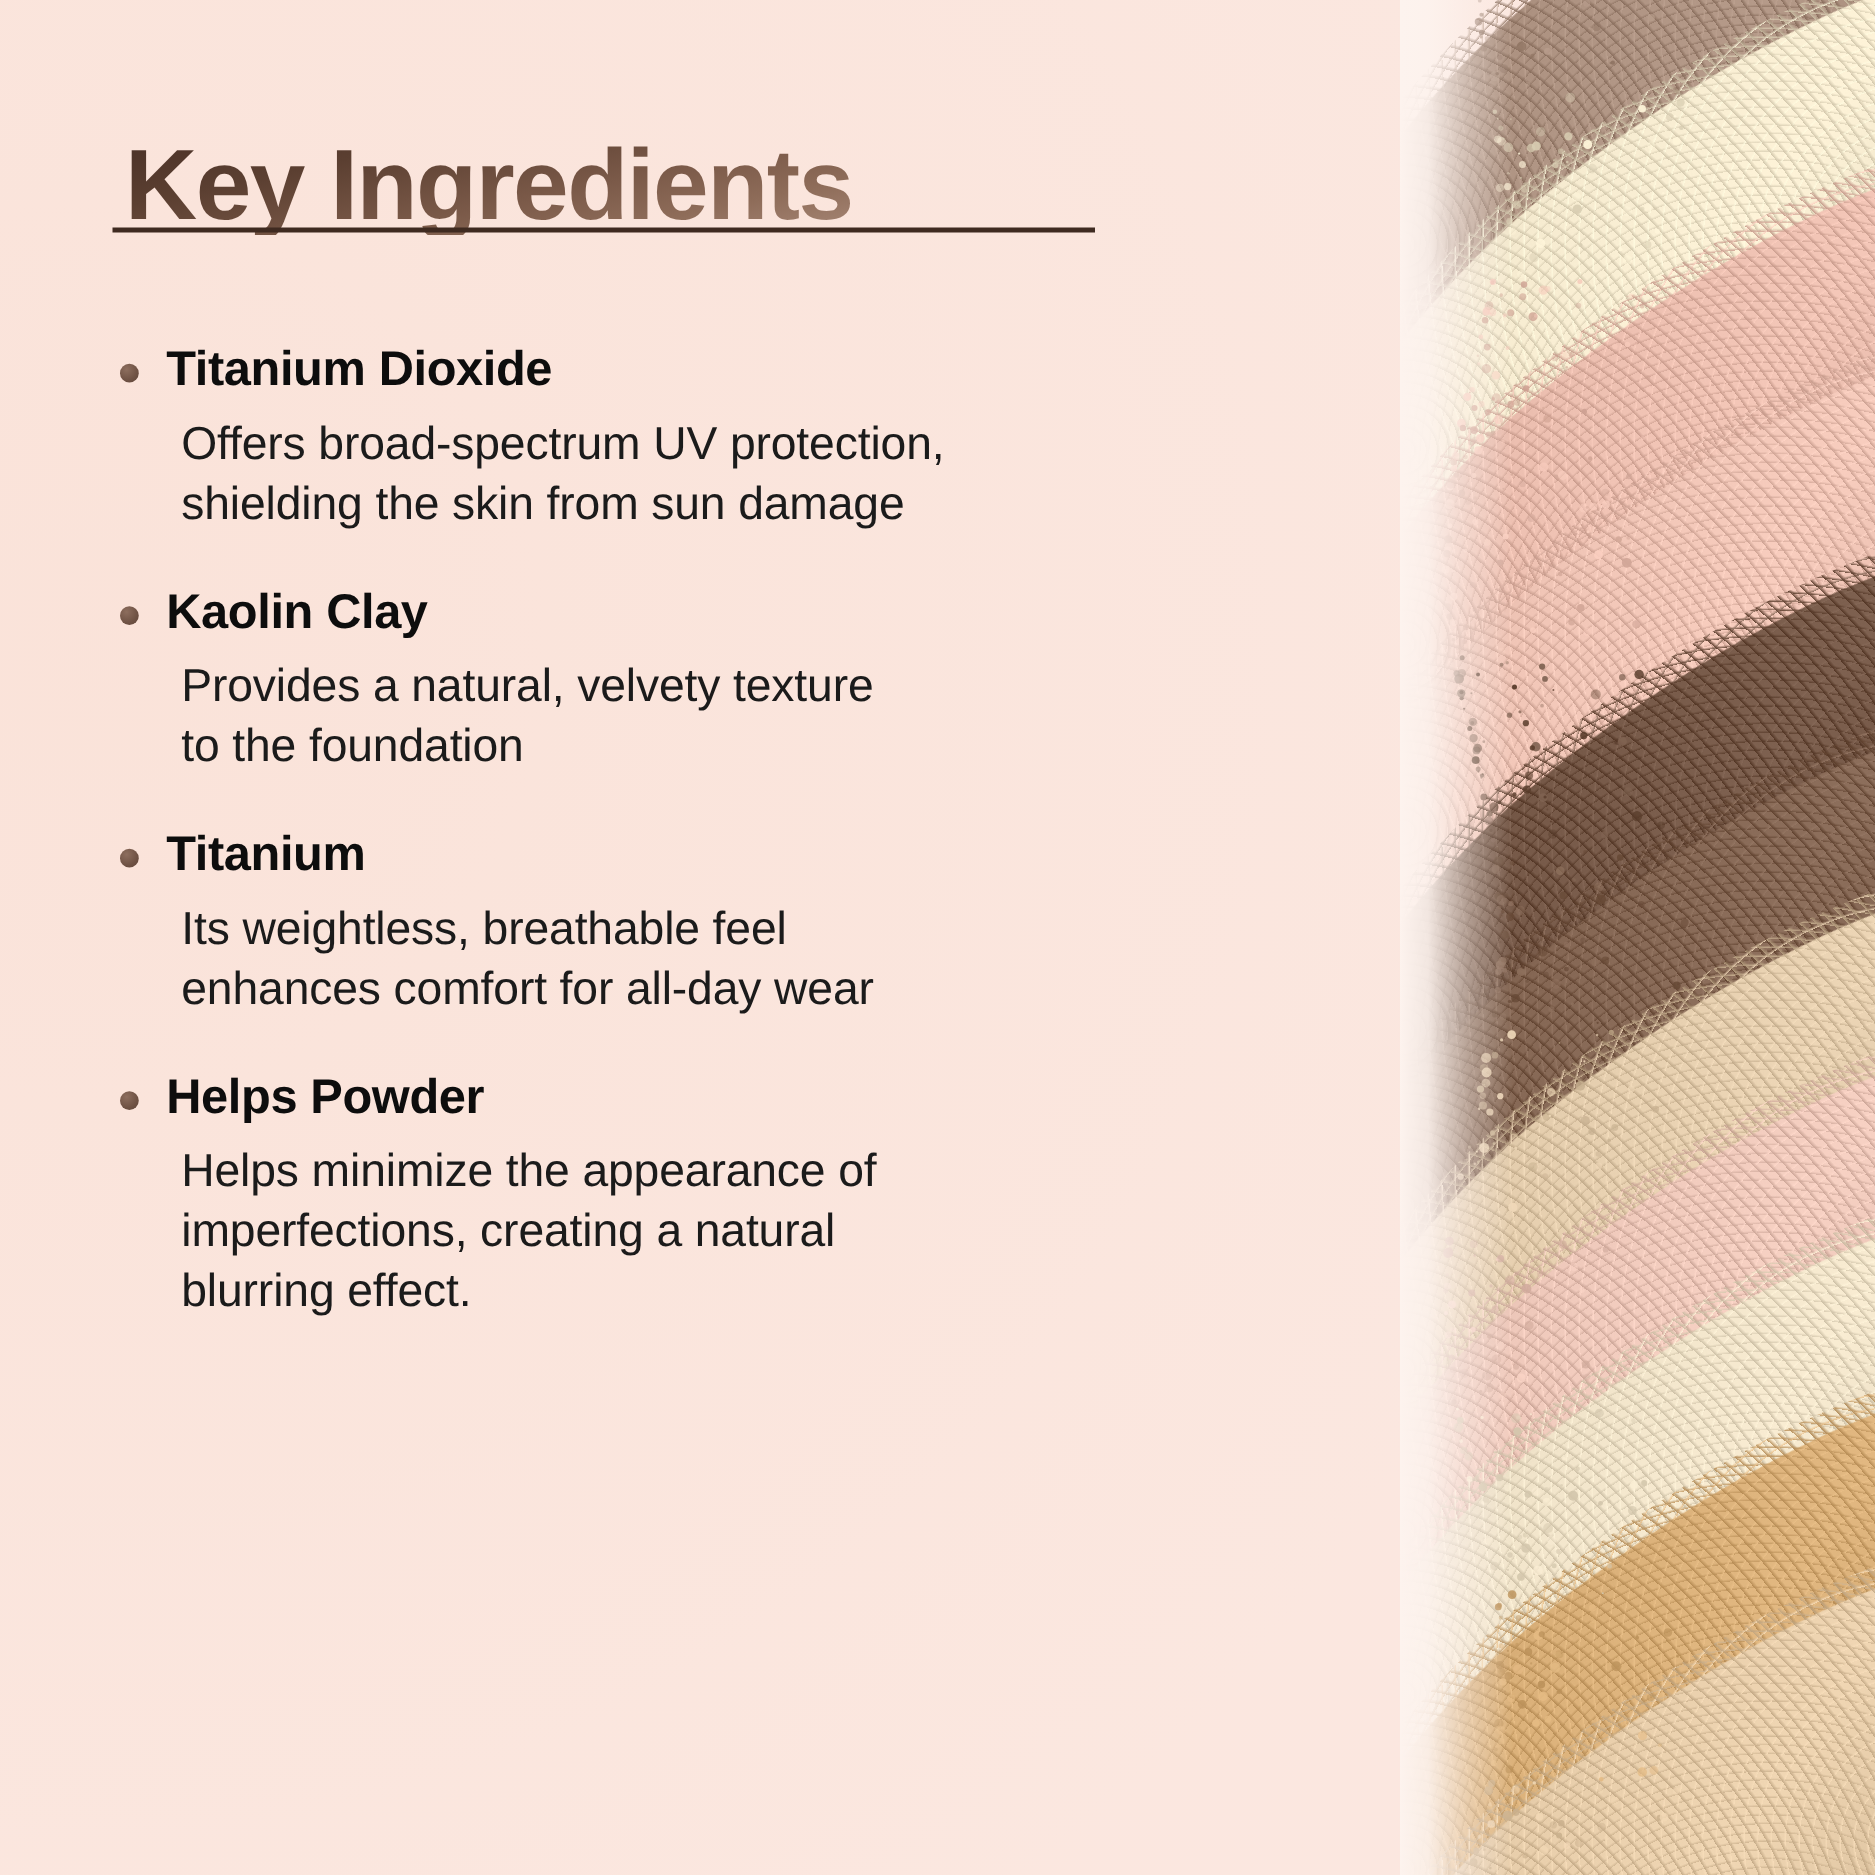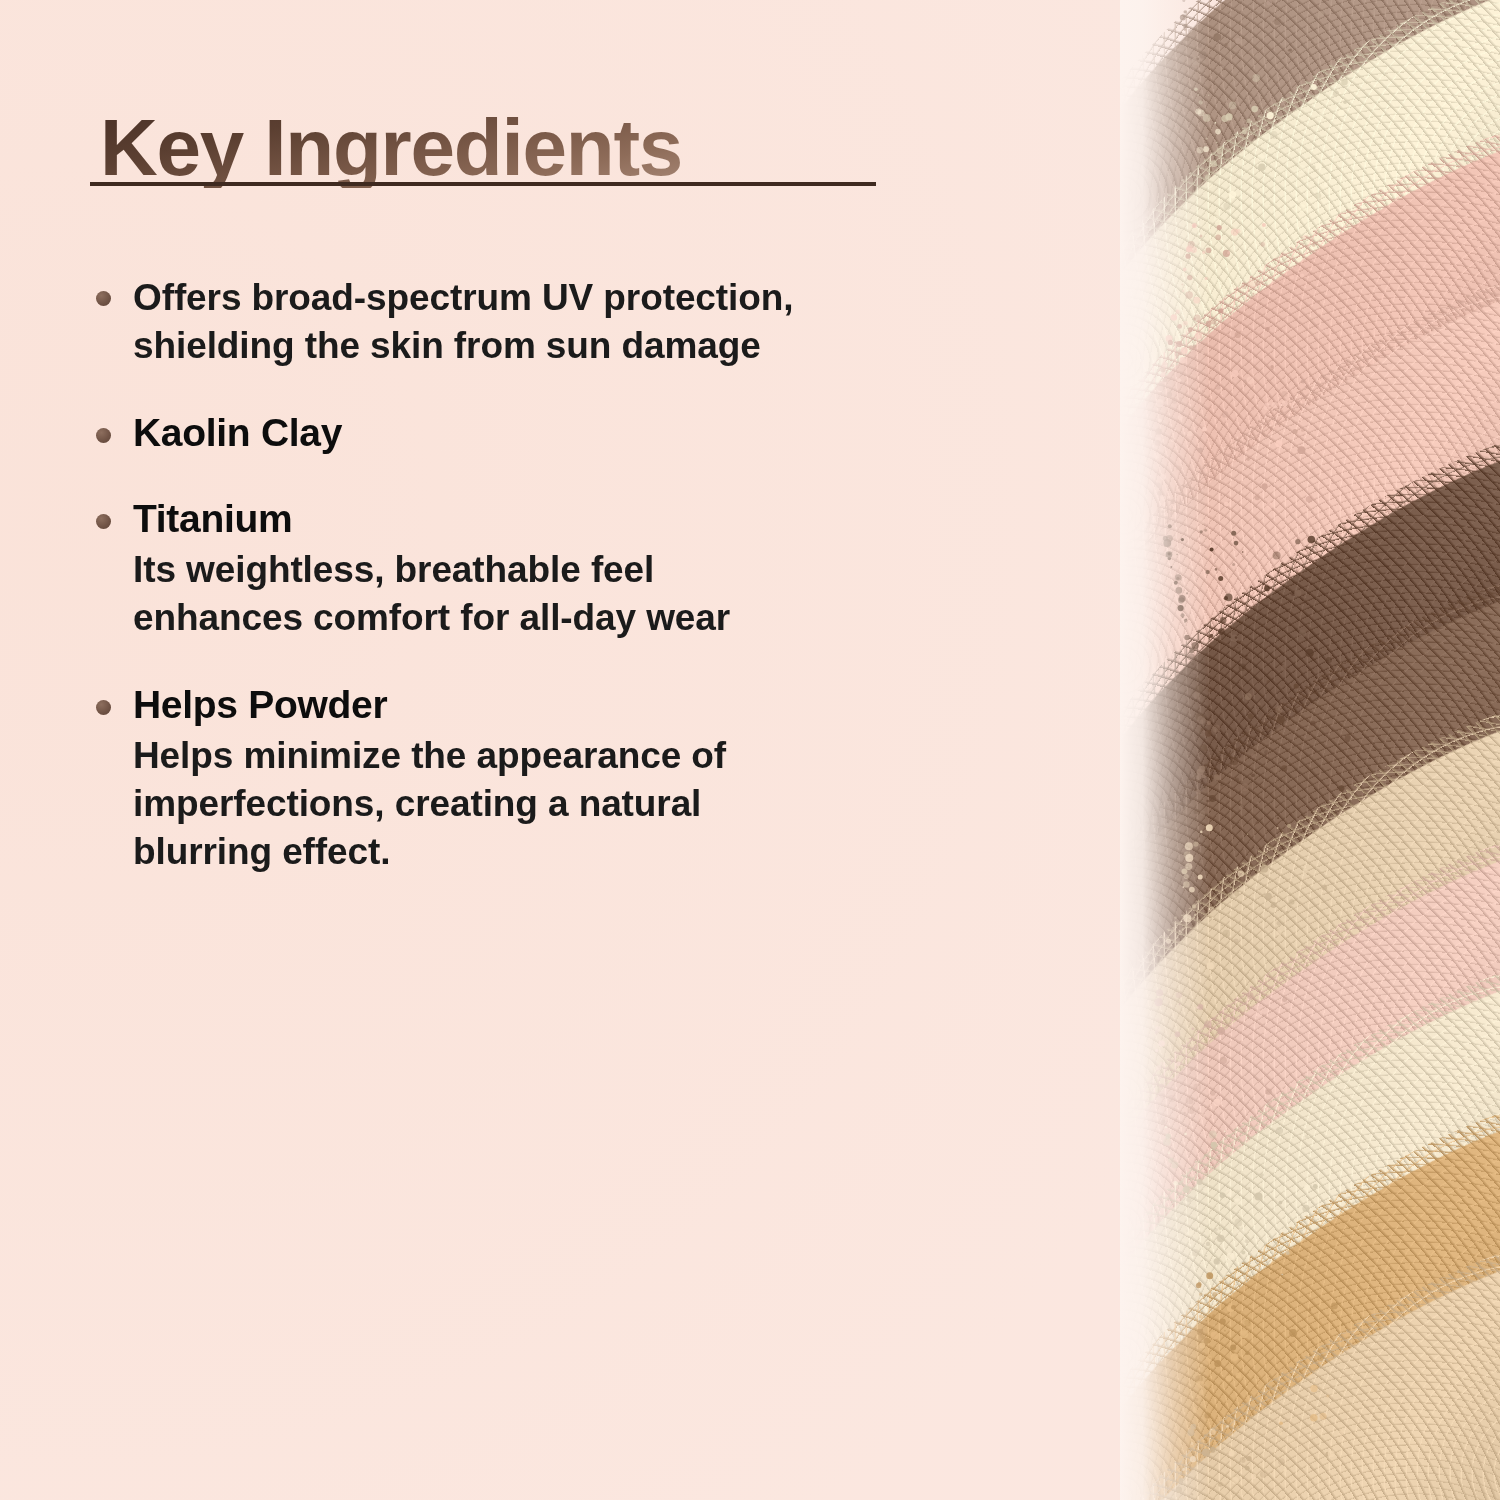--- a/index.html
+++ b/index.html
@@ -145,24 +145,24 @@
   .ing-name {
     font-size: 39px;
     font-weight: 700;
     color: #0d0d0d;
     letter-spacing: -0.3px;
     line-height: 1.15;
     margin: 0 0 4px 0;
   }
   .ing-desc {
     font-size: 37px;
-    font-weight: 700;
+    font-weight: 400;
     color: #1b1b1b;
     line-height: 1.30;
-    margin: 0;
+    margin: 12px;
     letter-spacing: -0.1px;
     white-space: pre-line;
   }
 </style>
 </head>
 <body>
 
 <div id="canvas">
 
   <div class="bg-base"></div>
@@ -852,28 +852,31 @@
 
     <div class="title-wrap">
       <h1 class="title">Key Ingredients</h1>
       <div class="title-underline"></div>
     </div>
 
     <ul class="ing-list">
 
       <li class="ing-item">
         <span class="bullet"></span>
+        <h2 class="ing-name">Titanium Dioxide</h2>
         <p class="ing-desc">Offers broad-spectrum UV protection,
 shielding the skin from sun damage</p>
       </li>
 
 
       <li class="ing-item">
         <span class="bullet"></span>
         <h2 class="ing-name">Kaolin Clay</h2>
+        <p class="ing-desc">Provides a natural, velvety texture
+to the foundation</p>
       </li>
 
       <li class="ing-item">
         <span class="bullet"></span>
         <h2 class="ing-name">Titanium</h2>
         <p class="ing-desc">Its weightless, breathable feel
 enhances comfort for all-day wear</p>
       </li>
 
       <li class="ing-item">

